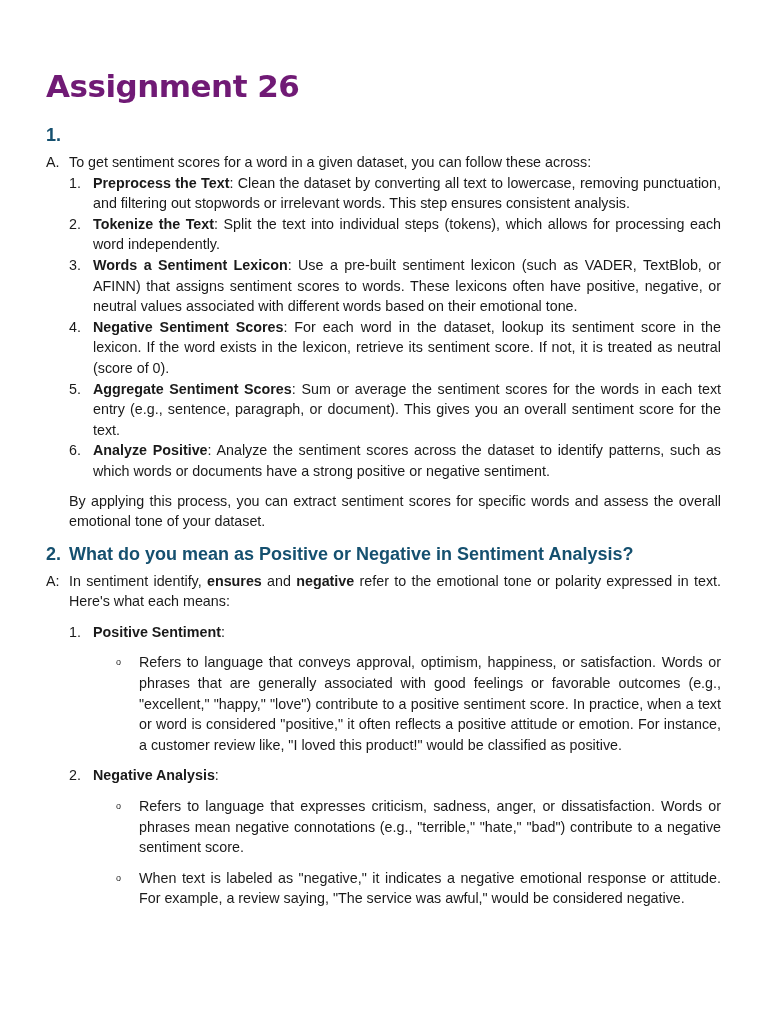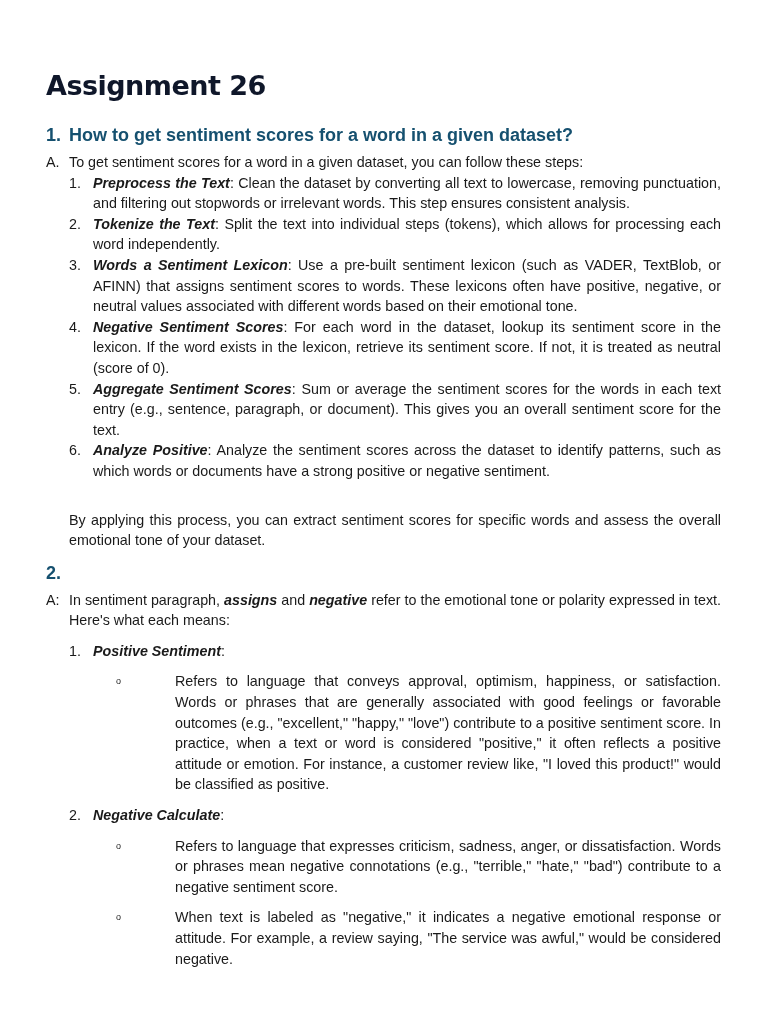--- a/index.html
+++ b/index.html
@@ -17,22 +17,22 @@
     }
     .page {
       position: absolute;
       left: 46px;
       top: 64px;
       width: 675px;
     }
     .title {
       font-family: "DejaVu Sans", sans-serif;
       font-weight: bold;
-      font-size: 27px;
-      color: #0f172a;
+      font-size: 31px;
+      color: #701a75;
       margin: 0;
       letter-spacing: -0.5px;
       line-height: 44px;
     }
     .q-heading {
       font-family: "Liberation Sans", sans-serif;
       font-size: 18px;
       color: #15506f;
       margin: 0;
       display: flex;
@@ -69,27 +69,27 @@
       line-height: 20.6px;
     }
     ol.steps li .n {
       width: 24px;
       flex: none;
     }
     ol.steps li .body {
       flex: 1;
       text-align: justify;
     }
-    b { font-weight: bold; font-style: italic; }
+    b { font-weight: bold; }
     .para {
       padding-left: 23px;
       font-size: 14.3px;
       line-height: 20.6px;
       text-align: justify;
-      margin-top: 28px;
+      margin-top: 9px;
     }
     .sent-item {
       display: flex;
       font-size: 14.3px;
       line-height: 20.6px;
       padding-left: 23px;
       margin-top: 10px;
     }
     .sent-item .n { width: 24px; flex: none; }
     .bullets {
@@ -105,37 +105,35 @@
     }
     .bullets li .dot {
       width: 23px;
       flex: none;
       font-size: 9px;
       line-height: 20.6px;
     }
     .bullets li .body {
       flex: 1;
       text-align: justify;
-      margin-left: 36px;
     }
   </style>
 </head>
 <body>
 
 <div class="page">
   <h1 class="title">Assignment 26</h1>
 
   <h2 class="q-heading q1">
     <span class="num">1.</span>
-    <span>How to get sentiment scores for a word in a given dataset?</span>
   </h2>
 
   <div class="answer-intro">
     <span class="a-label">A.</span>
-    <span class="a-text">To get sentiment scores for a word in a given dataset, you can follow these steps:</span>
+    <span class="a-text">To get sentiment scores for a word in a given dataset, you can follow these across:</span>
   </div>
 
   <ol class="steps">
     <li>
       <span class="n">1.</span>
       <span class="body"><b>Preprocess the Text</b><span>: Clean the dataset by converting all text to lowercase, removing punctuation, and filtering out stopwords or irrelevant words. This step ensures consistent analysis.</span></span>
     </li>
     <li>
       <span class="n">2.</span>
       <span class="body"><b>Tokenize the Text</b><span>: Split the text into individual steps (tokens), which allows for processing each word independently.</span></span>
@@ -155,41 +153,42 @@
     <li>
       <span class="n">6.</span>
       <span class="body"><b>Analyze Positive</b><span>: Analyze the sentiment scores across the dataset to identify patterns, such as which words or documents have a strong positive or negative sentiment.</span></span>
     </li>
   </ol>
 
   <p class="para" style="margin-bottom:0">By applying this process, you can extract sentiment scores for specific words and assess the overall emotional tone of your dataset.</p>
 
   <h2 class="q-heading q2">
     <span class="num">2.</span>
+    <span>What do you mean as Positive or Negative in Sentiment Analysis?</span>
   </h2>
 
   <div class="answer-intro">
     <span class="a-label">A:</span>
-    <span class="a-text"><span>In sentiment paragraph, </span><b>assigns</b><span> and </span><b>negative</b><span> refer to the emotional tone or polarity expressed in text. Here's what each means:</span></span>
+    <span class="a-text"><span>In sentiment identify, </span><b>ensures</b><span> and </span><b>negative</b><span> refer to the emotional tone or polarity expressed in text. Here's what each means:</span></span>
   </div>
 
   <div class="sent-item">
     <span class="n">1.</span>
     <span><b>Positive Sentiment</b><span>:</span></span>
   </div>
   <ul class="bullets">
     <li>
       <span class="dot">o</span>
       <span class="body">Refers to language that conveys approval, optimism, happiness, or satisfaction. Words or phrases that are generally associated with good feelings or favorable outcomes (e.g., "excellent," "happy," "love") contribute to a positive sentiment score. In practice, when a text or word is considered "positive," it often reflects a positive attitude or emotion. For instance, a customer review like, "I loved this product!" would be classified as positive.</span>
     </li>
   </ul>
 
   <div class="sent-item">
     <span class="n">2.</span>
-    <span><b>Negative Calculate</b><span>:</span></span>
+    <span><b>Negative Analysis</b><span>:</span></span>
   </div>
   <ul class="bullets">
     <li>
       <span class="dot">o</span>
       <span class="body">Refers to language that expresses criticism, sadness, anger, or dissatisfaction. Words or phrases mean negative connotations (e.g., "terrible," "hate," "bad") contribute to a negative sentiment score.</span>
     </li>
     <li>
       <span class="dot">o</span>
       <span class="body">When text is labeled as "negative," it indicates a negative emotional response or attitude. For example, a review saying, "The service was awful," would be considered negative.</span>
     </li>

